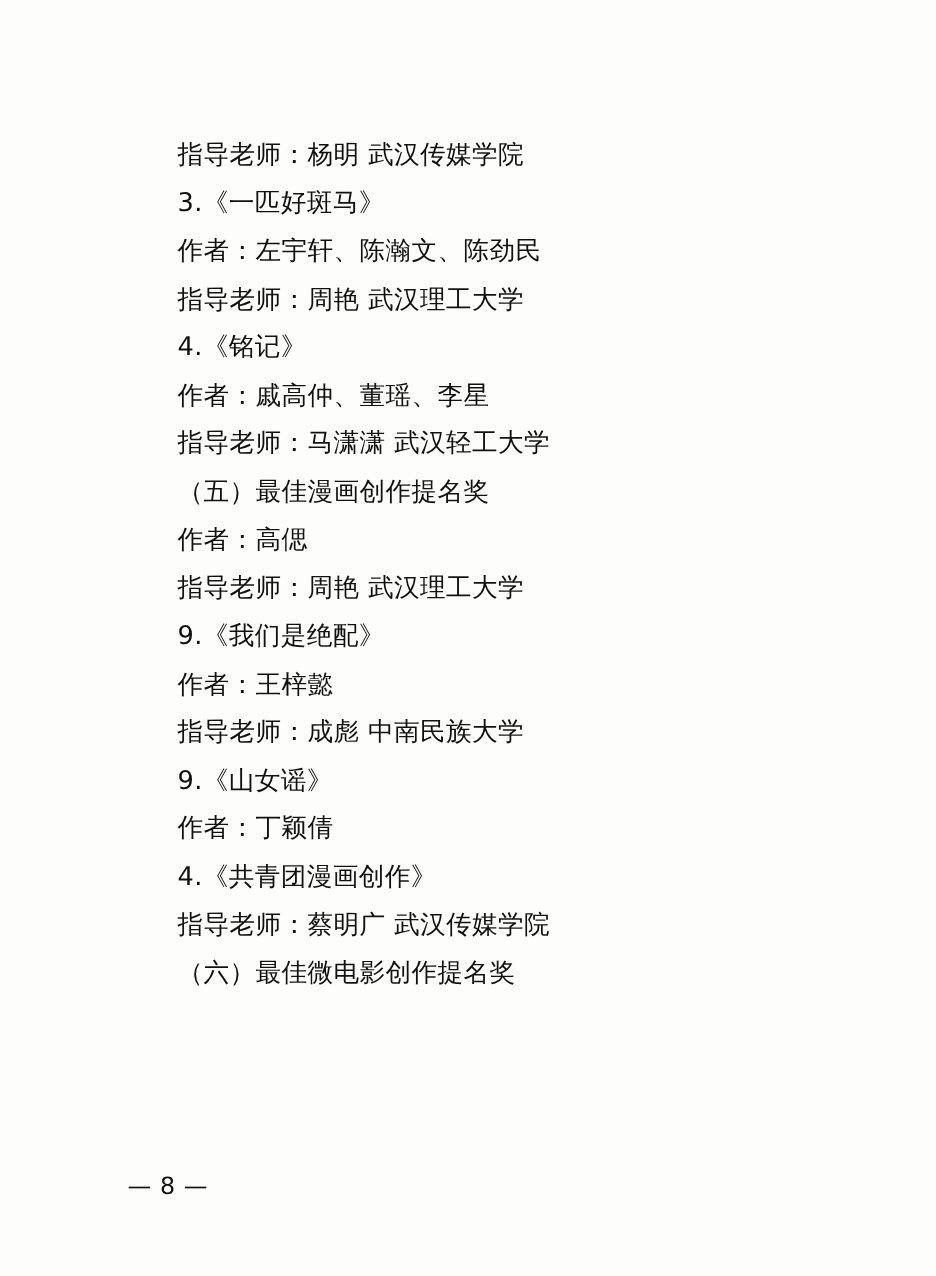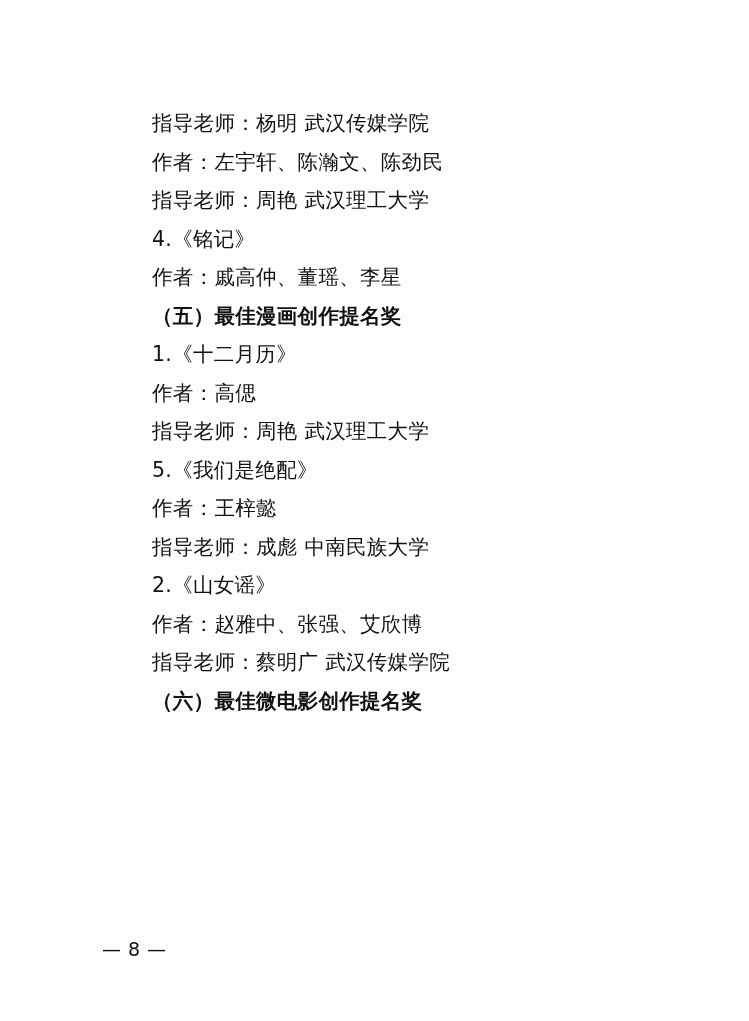--- a/index.html
+++ b/index.html
@@ -15,37 +15,37 @@
     position: relative;
   }
   .page {
     position: relative;
     width: 749px;
     height: 1021px;
     background: #fdfdfb;
   }
   .content {
     position: absolute;
-    left: 152px;
+    left: 142px;
     top: 104px;
     width: 470px;
   }
   .line {
     font-size: 20.5px;
     line-height: 38.5px;
     color: #111111;
     white-space: nowrap;
     letter-spacing: 0.3px;
   }
   .line.indent1 {
     padding-left: 0px;
   }
   .line.heading {
     padding-left: 0px;
-    font-weight: 700;
+    font-weight: 400;
   }
   .footer {
     position: absolute;
     left: 96px;
     top: 938px;
     width: 200px;
     font-size: 19px;
     color: #111111;
     letter-spacing: 1px;
   }
@@ -53,32 +53,34 @@
     display: inline-block;
     margin: 0 6px;
   }
 </style>
 </head>
 <body>
 
 <div class="page">
   <div class="content">
       <div class="line indent1">指导老师：杨明  武汉传媒学院</div>
+      <div class="line indent1">3.《一匹好斑马》</div>
       <div class="line indent1">作者：左宇轩、陈瀚文、陈劲民</div>
       <div class="line indent1">指导老师：周艳  武汉理工大学</div>
       <div class="line indent1">4.《铭记》</div>
       <div class="line indent1">作者：戚高仲、董瑶、李星</div>
+      <div class="line indent1">指导老师：马潇潇  武汉轻工大学</div>
       <div class="line heading">（五）最佳漫画创作提名奖</div>
-      <div class="line indent1">1.《十二月历》</div>
       <div class="line indent1">作者：高偲</div>
       <div class="line indent1">指导老师：周艳  武汉理工大学</div>
-      <div class="line indent1">5.《我们是绝配》</div>
+      <div class="line indent1">9.《我们是绝配》</div>
       <div class="line indent1">作者：王梓懿</div>
       <div class="line indent1">指导老师：成彪  中南民族大学</div>
-      <div class="line indent1">2.《山女谣》</div>
-      <div class="line indent1">作者：赵雅中、张强、艾欣博</div>
+      <div class="line indent1">9.《山女谣》</div>
+      <div class="line indent1">作者：丁颖倩</div>
+      <div class="line indent1">4.《共青团漫画创作》</div>
       <div class="line indent1">指导老师：蔡明广  武汉传媒学院</div>
       <div class="line heading">（六）最佳微电影创作提名奖</div>
     </div>
   <div class="footer">
     <span class="dash">—</span><span>8</span><span class="dash">—</span>
   </div>
 </div>
 
 </body></html>

